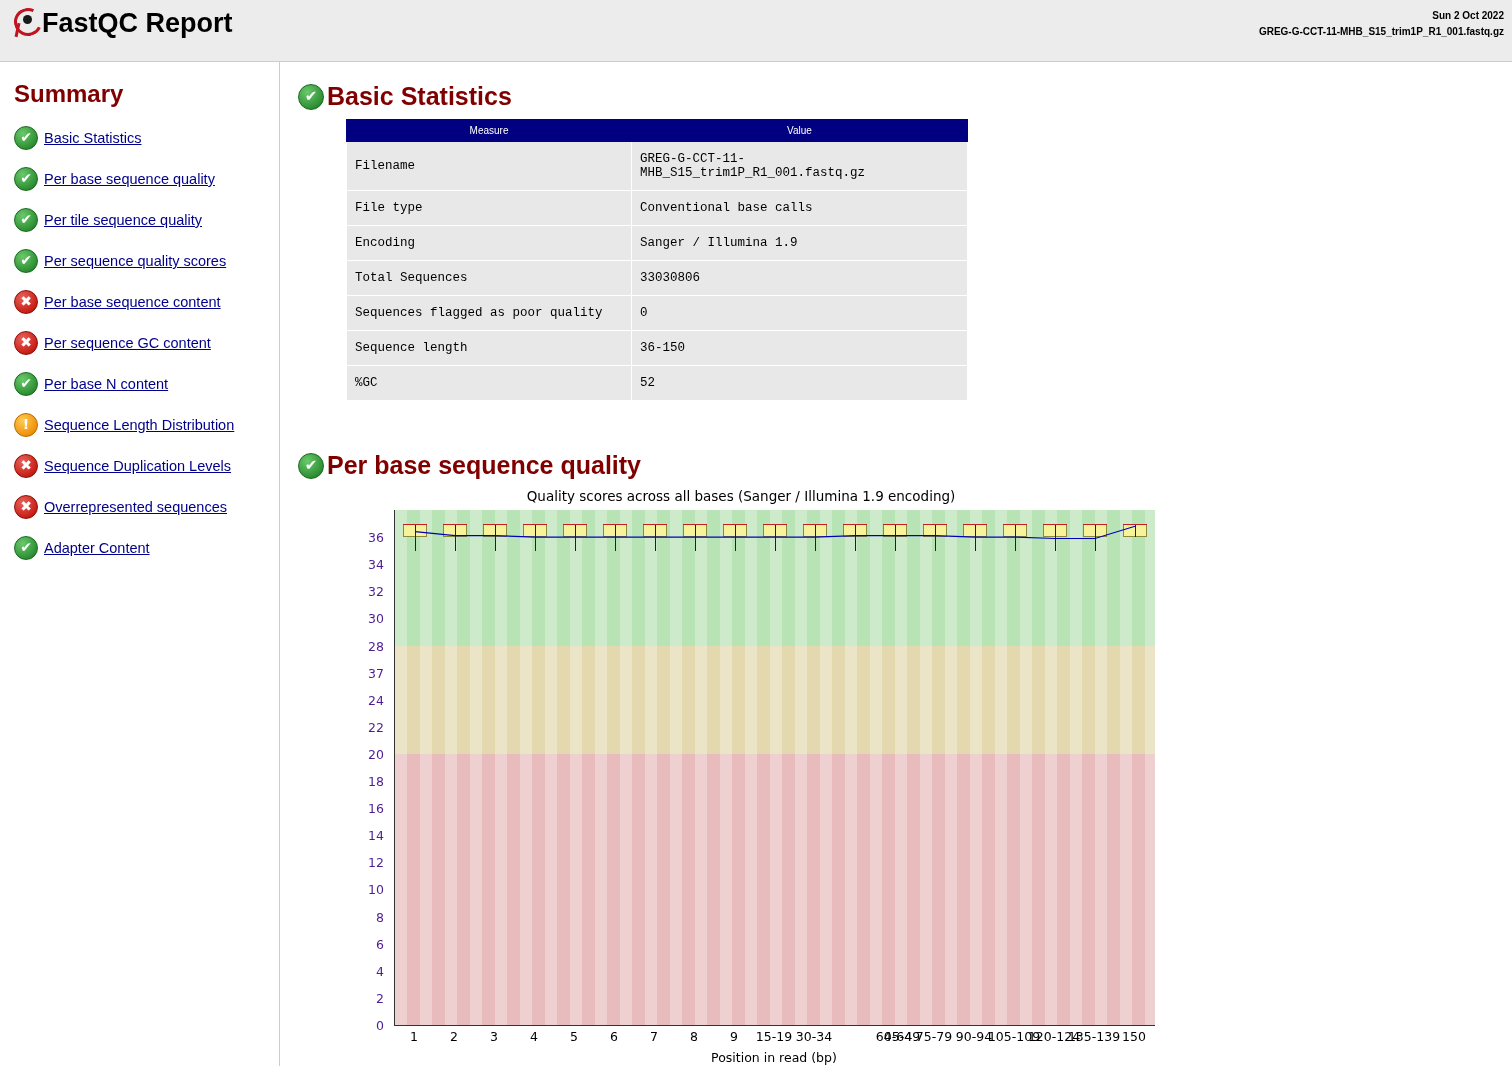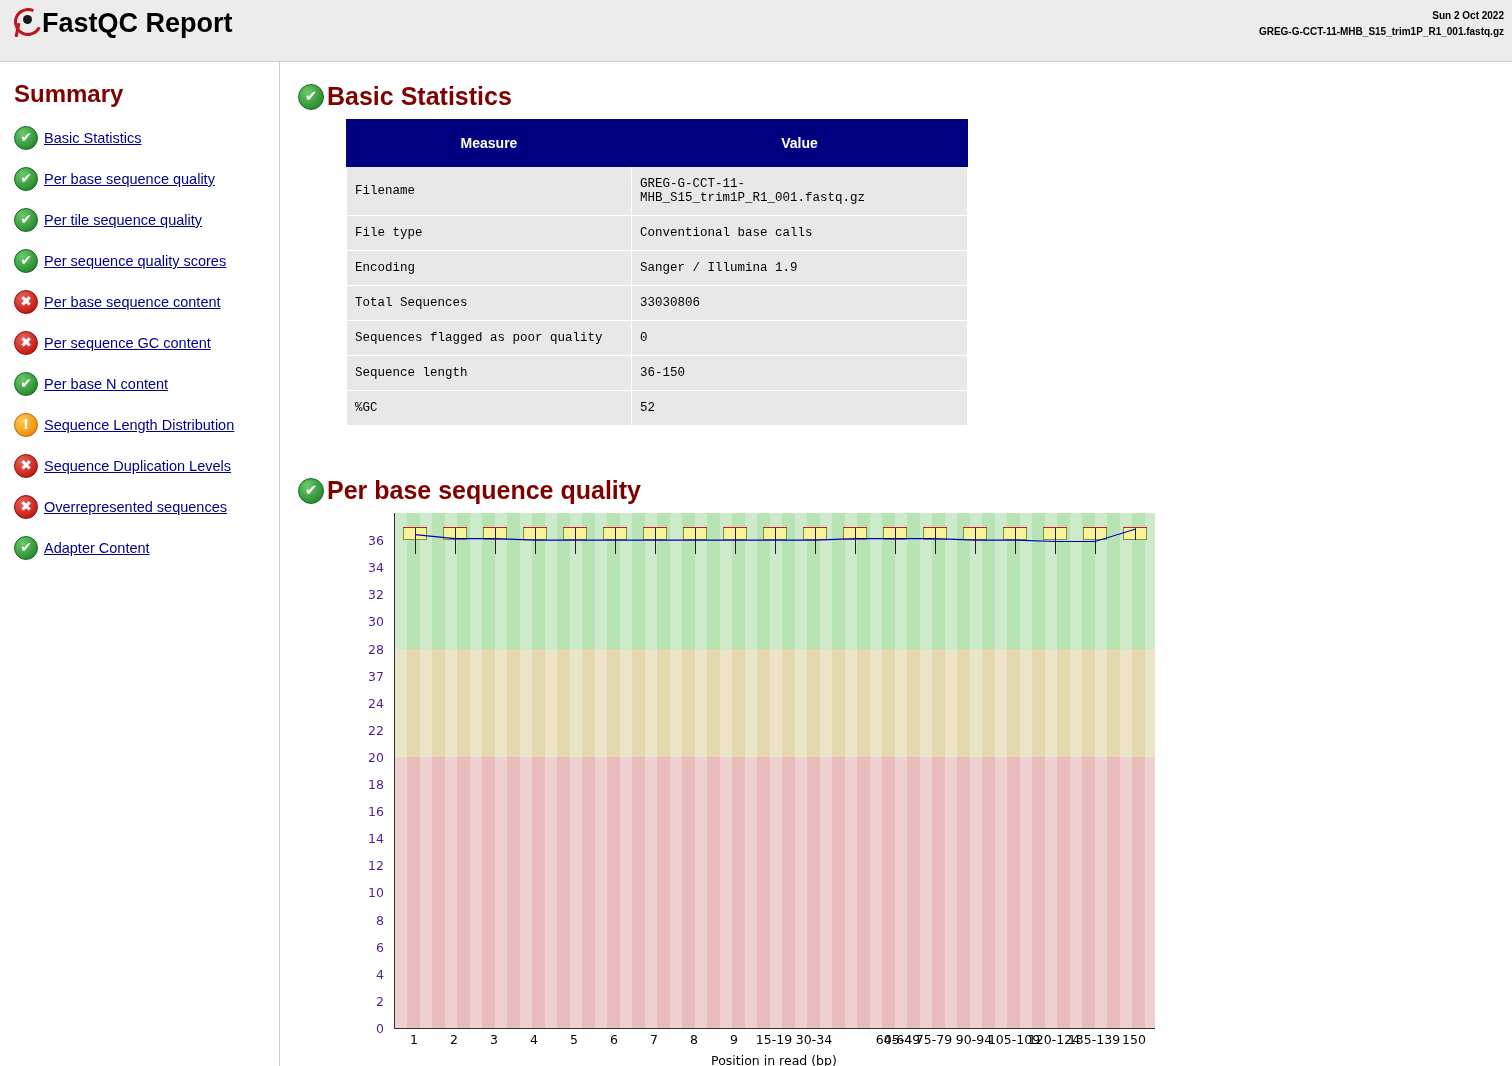--- a/index.html
+++ b/index.html
@@ -166,23 +166,23 @@
 
   table.basic-stats {
     border-collapse: collapse;
     margin: 6px 0 0 48px;
     width: 622px;
     font-size: 12.5px;
   }
   table.basic-stats th {
     background: #000080;
     color: #ffffff;
-    font-weight: bold;
-    font-size: 14px;
-    padding: 15px 4px;
+    font-weight: normal;
+    font-size: 10px;
+    padding: 5px 4px;
     border: 1px solid #000080;
     font-family: "Liberation Sans", sans-serif;
   }
   table.basic-stats td {
     background: #e8e8e8;
     border: 1px solid #ffffff;
     padding: 10px 8px;
     font-family: "Liberation Mono", monospace;
     font-size: 12.5px;
     color: #000000;
@@ -442,20 +442,21 @@
     <div class="spacer"></div>
 
     <div class="section-head">
       <span class="status-icon pass">
           <span class="glyph">✔</span>
         </span>
       <h2>Per base sequence quality</h2>
     </div>
 
     <div class="chart-wrap">
+      <div class="chart-title">Quality scores across all bases (Sanger / Illumina 1.9 encoding)</div>
       <div class="plot-area">
         <div class="y-axis-labels">
             <span style="top: 515px;">0</span>
             <span style="top: 487.895px;">2</span>
             <span style="top: 460.789px;">4</span>
             <span style="top: 433.684px;">6</span>
             <span style="top: 406.579px;">8</span>
             <span style="top: 379.474px;">10</span>
             <span style="top: 352.368px;">12</span>
             <span style="top: 325.263px;">14</span>

